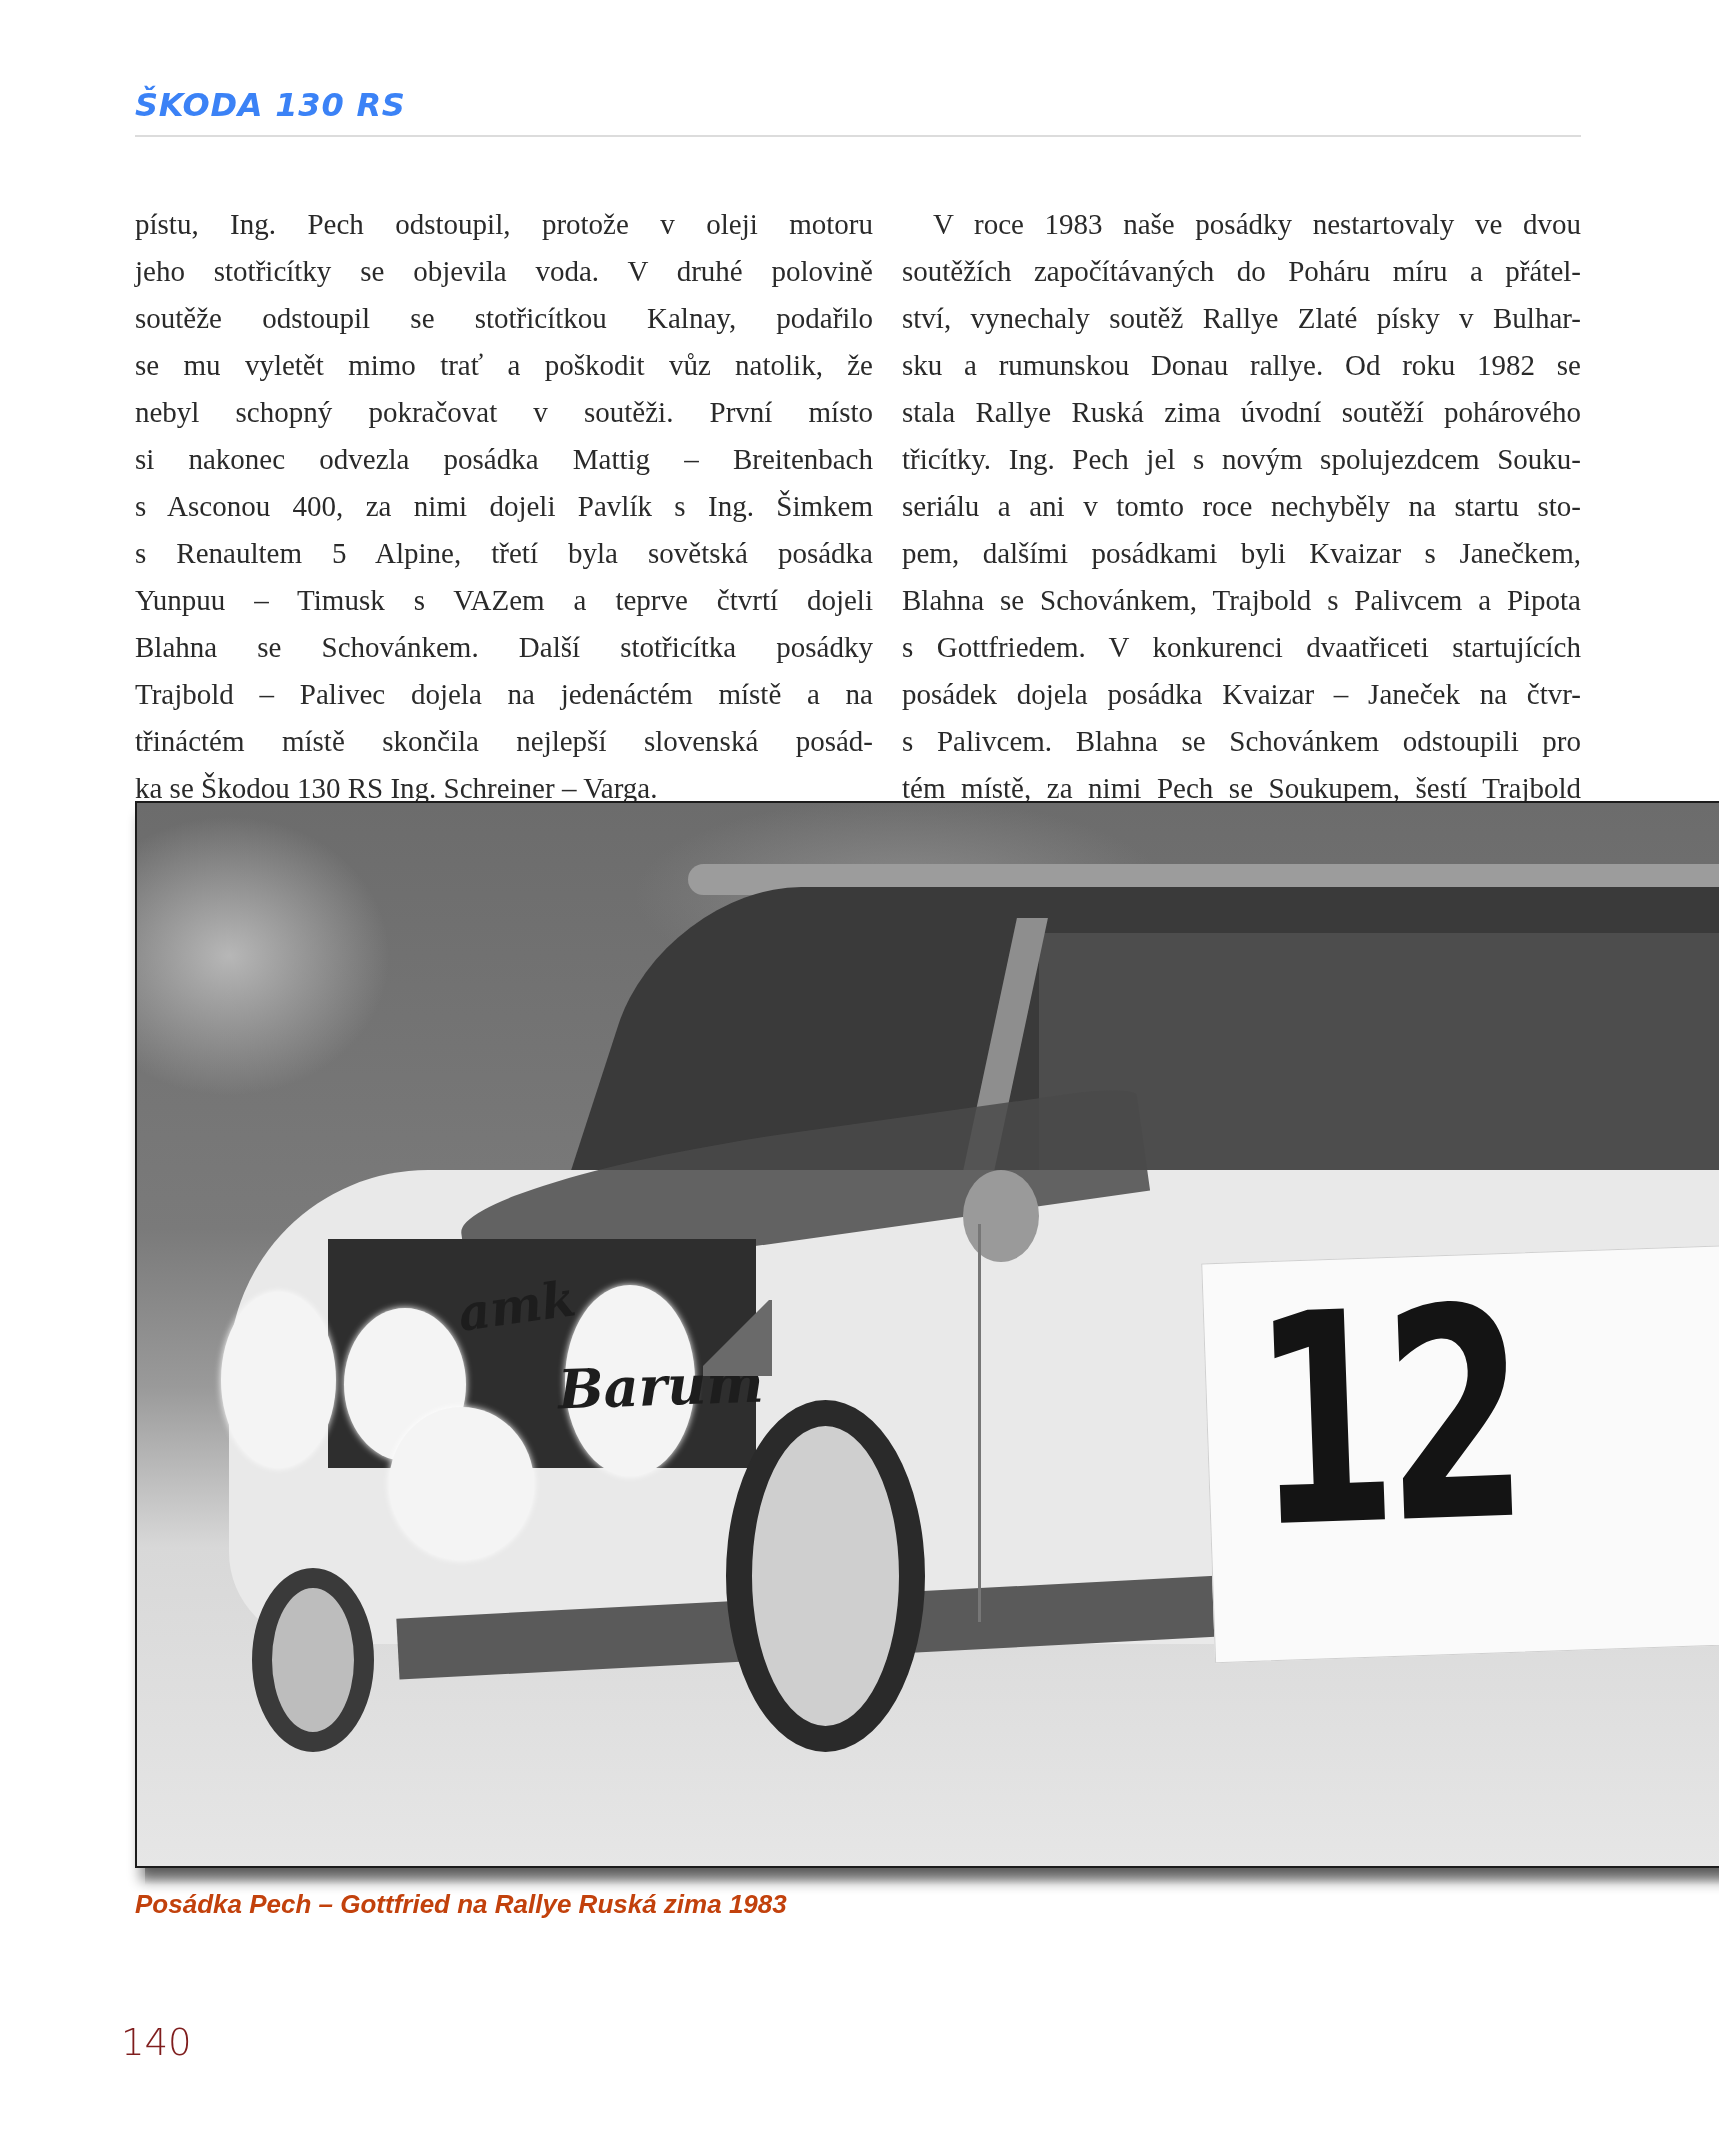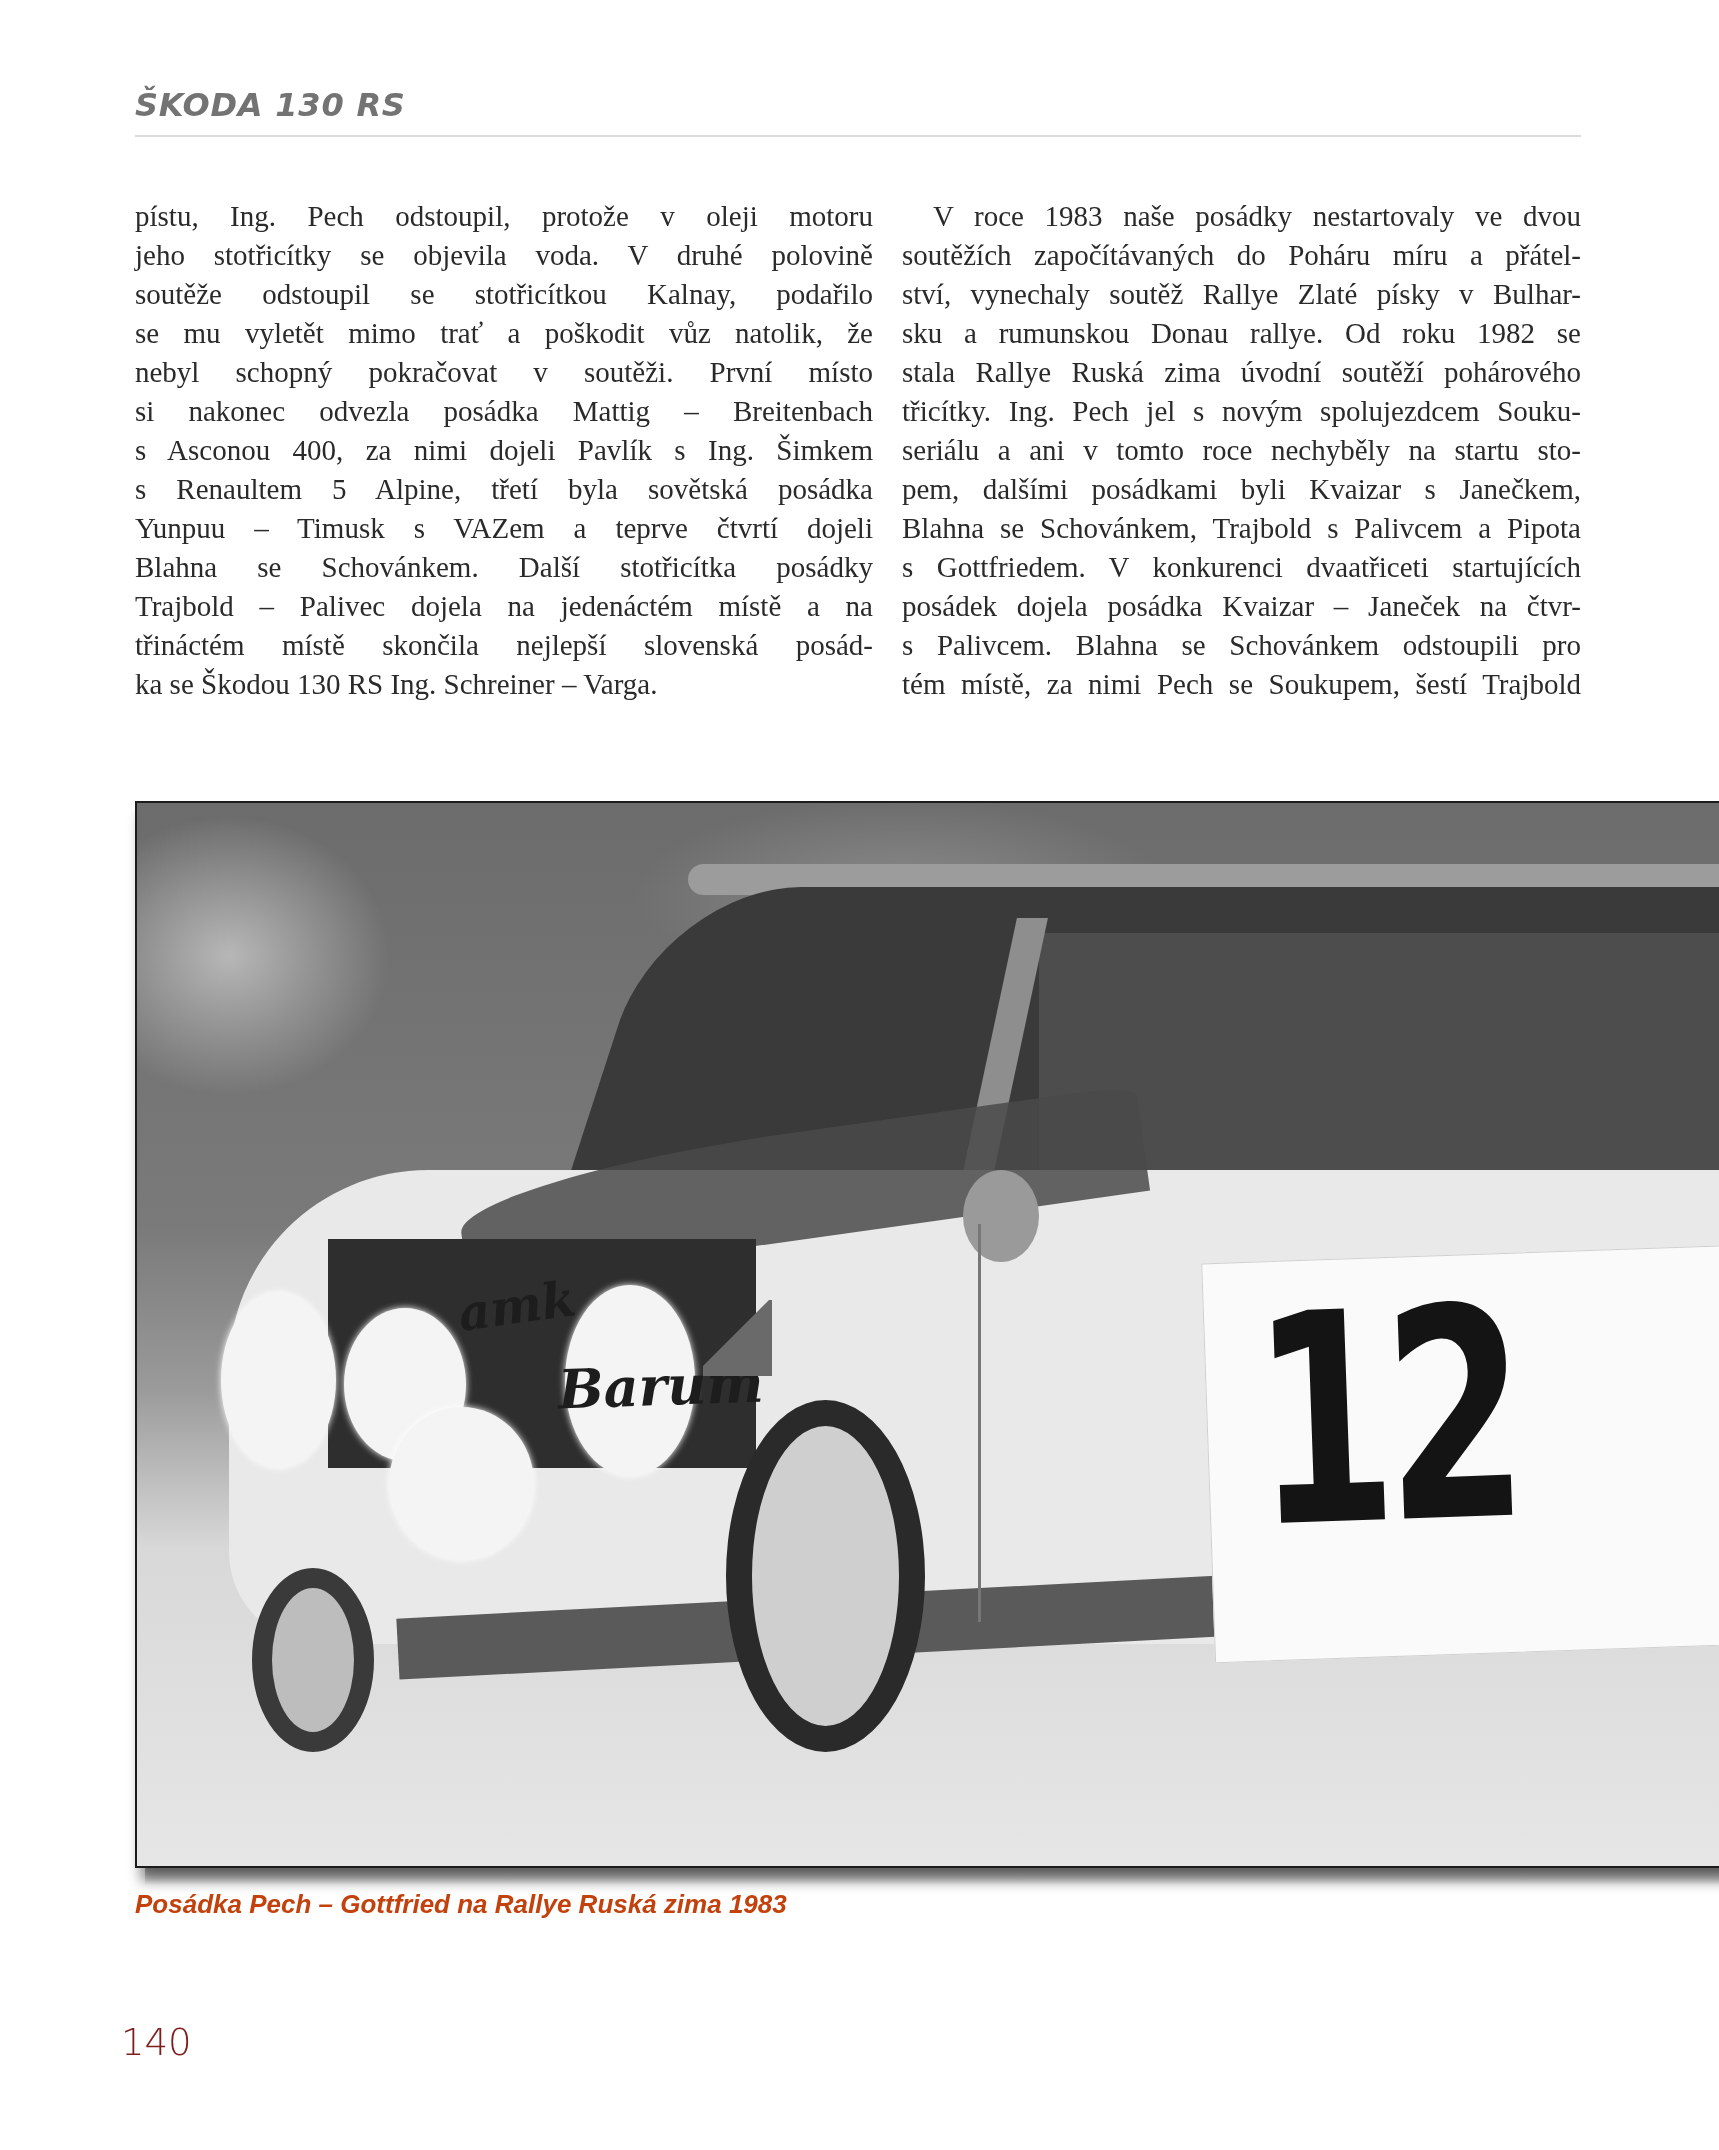--- a/index.html
+++ b/index.html
@@ -3,33 +3,33 @@
 <meta charset="utf-8">
 <style>
   html, body { margin:0; padding:0; }
   body {
     width:1719px; height:2151px; position:relative; overflow:hidden;
     background:#ffffff;
   }
   .running-head {
     position:absolute; left:135px; top:86px;
     font-family:"DejaVu Sans", sans-serif; font-weight:bold; font-style:italic;
-    font-size:32px; letter-spacing:0.8px; color:#737373;
+    font-size:32px; letter-spacing:0.8px; color:#3b82f6;
   }
   .head-rule {
     position:absolute; left:135px; top:135px; width:1446px; height:2.3px;
     background:#dcdcdc;
   }
   .col {
     position:absolute; top:197px;
     font-family:"Liberation Serif", "DejaVu Serif", serif;
     font-size:29px; line-height:39px; color:#2a2a2a;
     text-align:justify; text-align-last:justify;
   }
-  .col .line { display:block; white-space:nowrap; }
+  .col .line { display:block; white-space:nowrap;margin-top:8px; }
   .col .line.last { text-align-last:left; }
   .col-left { left:135px; width:738px; }
   .col-right { left:902px; width:679px; }
   .indent { padding-left:31px; }
 
   
   .photo {
     position:absolute; left:135px; top:801px; width:1606px; height:1067px;
     border:2.3px solid #1c1c1c; box-sizing:border-box; overflow:hidden;
     background:

